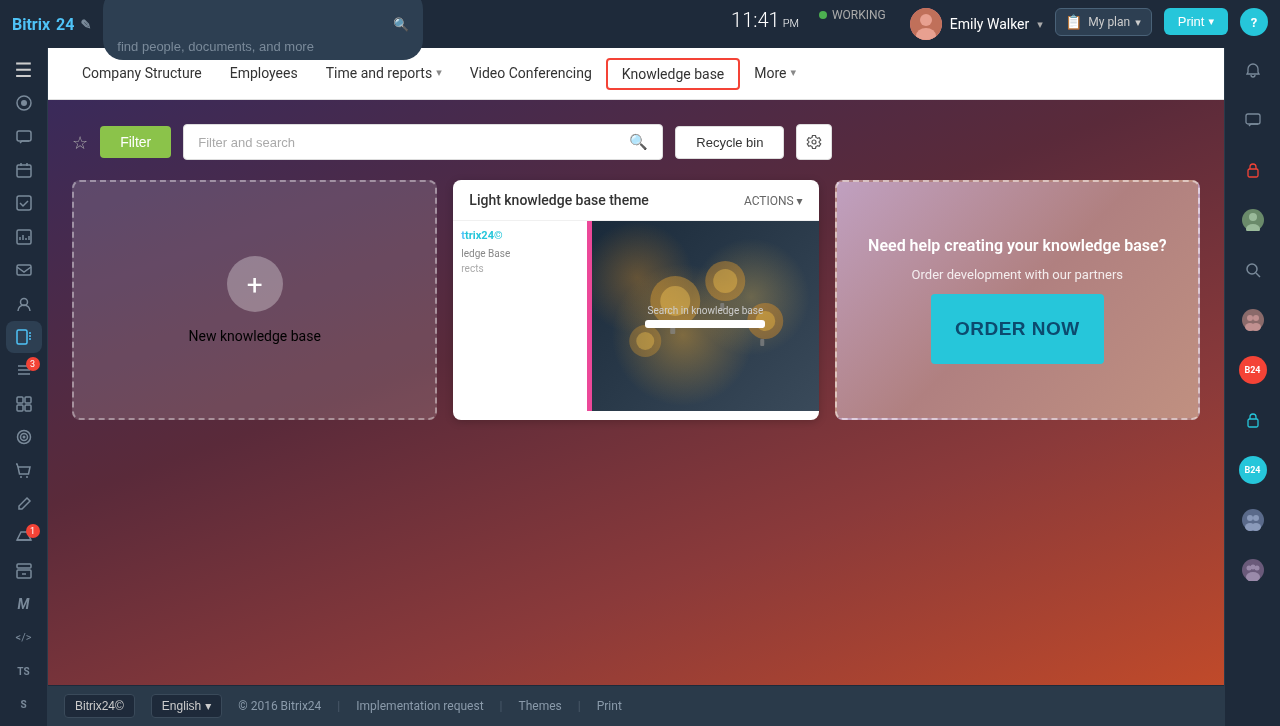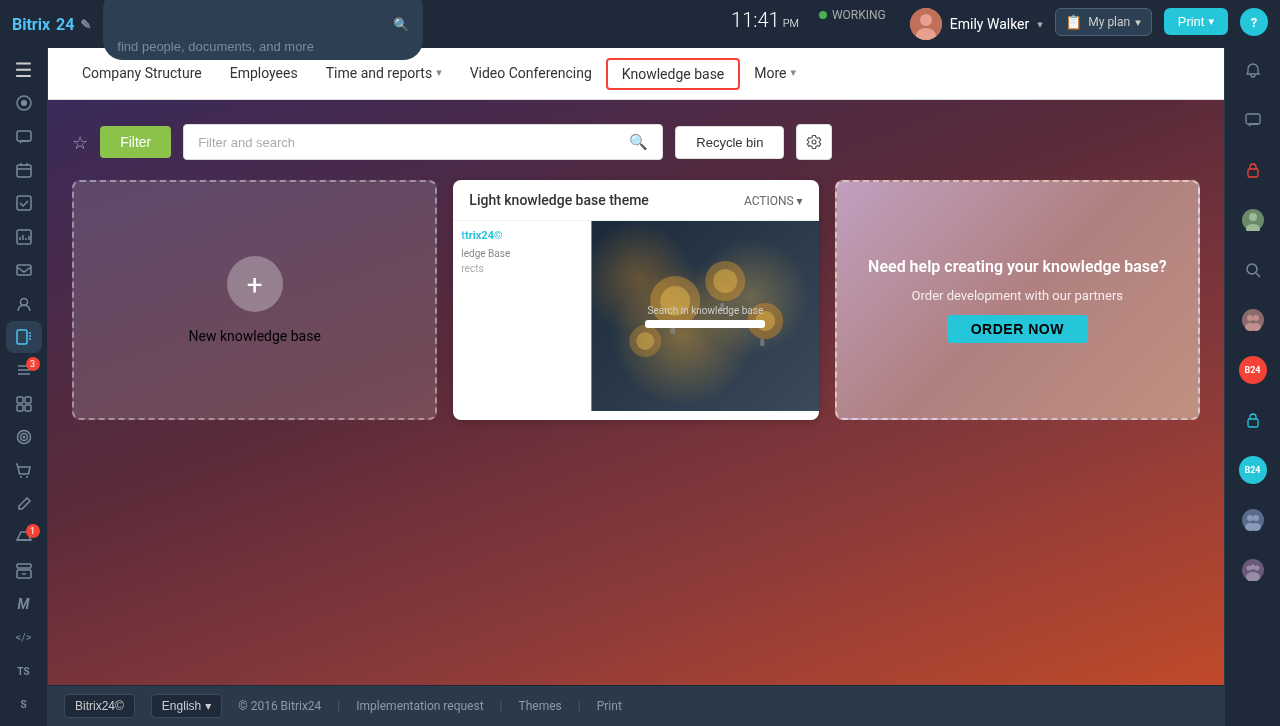--- a/index.html
+++ b/index.html
@@ -59,36 +59,36 @@
     
     .card-new { background: rgba(255,255,255,0.15); border: 2px dashed rgba(255,255,255,0.4); border-radius: 8px; display: flex; flex-direction: column; align-items: center; justify-content: center; height: 240px; cursor: pointer; }
     .card-new-icon { width: 56px; height: 56px; background: rgba(255,255,255,0.3); border-radius: 50%; display: flex; align-items: center; justify-content: center; color: #fff; font-size: 28px; margin-bottom: 16px; }
 
     
     .card-kb { background: #fff; border-radius: 8px; overflow: hidden; height: 240px; box-shadow: 0 2px 8px rgba(0,0,0,0.2); }
     .card-kb-header { padding: 12px 16px; display: flex; align-items: flex-end; justify-content: space-between; border-bottom: 1px solid #f0f0f0; }
     .card-kb-title { font-size: 14px; color: #333; font-weight: 500; }
     .card-kb-actions { font-size: 12px; color: #666; cursor: pointer; }
     .card-kb-preview { height: 190px; overflow: hidden; position: relative; }
-    .card-kb-preview-left { position: absolute; left: 0; top: 0; width: 38%; background: #fff; height: 100%; border-right: 1px solid #ec4899; padding: 8px; }
+    .card-kb-preview-left { position: absolute; left: 0; top: 0; width: 38%; background: #fff; height: 100%; border-right: 5px solid #ec4899; padding: 8px; }
     .preview-logo { color: #26c6da; font-size: 11px; font-weight: bold; }
     .preview-section { font-size: 10px; color: #888; margin-top: 6px; }
     .preview-link { font-size: 10px; color: #aaa; margin-top: 4px; }
     .card-kb-preview-right { position: absolute; right: 0; top: 0; width: 62%; height: 100%; background: #1a2a3a; overflow: hidden; }
     .preview-image { width: 100%; height: 100%; background: linear-gradient(135deg, #1a2a3a 0%, #2a3a4a 50%, #3a4a5a 100%); position: relative; display: flex; flex-direction: column; align-items: center; justify-content: center; }
     .preview-lights { position: absolute; inset: 0; background: radial-gradient(circle at 40% 60%, rgba(255,180,50,0.4) 0%, transparent 40%), radial-gradient(circle at 70% 40%, rgba(255,200,80,0.3) 0%, transparent 30%), radial-gradient(circle at 20% 30%, rgba(255,160,30,0.3) 0%, transparent 25%); }
     .preview-search-box { position: relative; z-index: 1; text-align: center; }
     .preview-search-label { color: #ccc; font-size: 10px; margin-bottom: 4px; }
     .preview-search-input { background: #fff; border-radius: 3px; padding: 4px 8px; font-size: 10px; color: #333; width: 120px; }
 
     
     .card-help { background: linear-gradient(135deg, #c0a0c0 0%, #b08080 50%, #c09080 100%); border: 2px dashed rgba(255,255,255,0.5); border-radius: 8px; height: 240px; display: flex; flex-direction: column; align-items: center; justify-content: center; padding: 24px; text-align: center; gap: 12px; }
     .card-help-title { color: #fff; font-size: 16px; font-weight: 600; }
     .card-help-sub { color: rgba(255,255,255,0.85); font-size: 13px; }
-    .card-help-btn { background: #26c6da; border: none; border-radius: 4px; padding: 6px 24px; color: #000000; font-size: 14px; font-weight: 600; cursor: pointer; letter-spacing: 0.5px; }
+    .card-help-btn { background: #26c6da; border: none; border-radius: 4px; padding: 24px 24px; color: #0c4a6e; font-size: 19px; font-weight: 600; cursor: pointer; letter-spacing: 0.5px; }
 
     
     .right-sidebar { width: 56px; background: #1e2a3a; display: flex; flex-direction: column; align-items: center; padding: 6px 0; gap: 18px; flex-shrink: 0; border-left: 1px solid #2a3a4a; }
     .rs-item { width: 32px; height: 32px; display: flex; align-items: center; justify-content: center; border-radius: 6px; cursor: pointer; color: #7a8a9a; font-size: 16px; }
     .rs-circle { width: 28px; height: 28px; border-radius: 50%; display: flex; align-items: center; justify-content: center; font-size: 11px; font-weight: bold; color: #fff; }
     .rs-b24 { background: #f44336; }
     .rs-b24-2 { background: #26c6da; }
 
     
     .footer { background: #2a3a4a; padding: 8px 16px; display: flex; align-items: center; gap: 16px; font-size: 12px; color: #8a9aaa; flex-shrink: 0; border-top: 1px solid #1e2a3a; }

